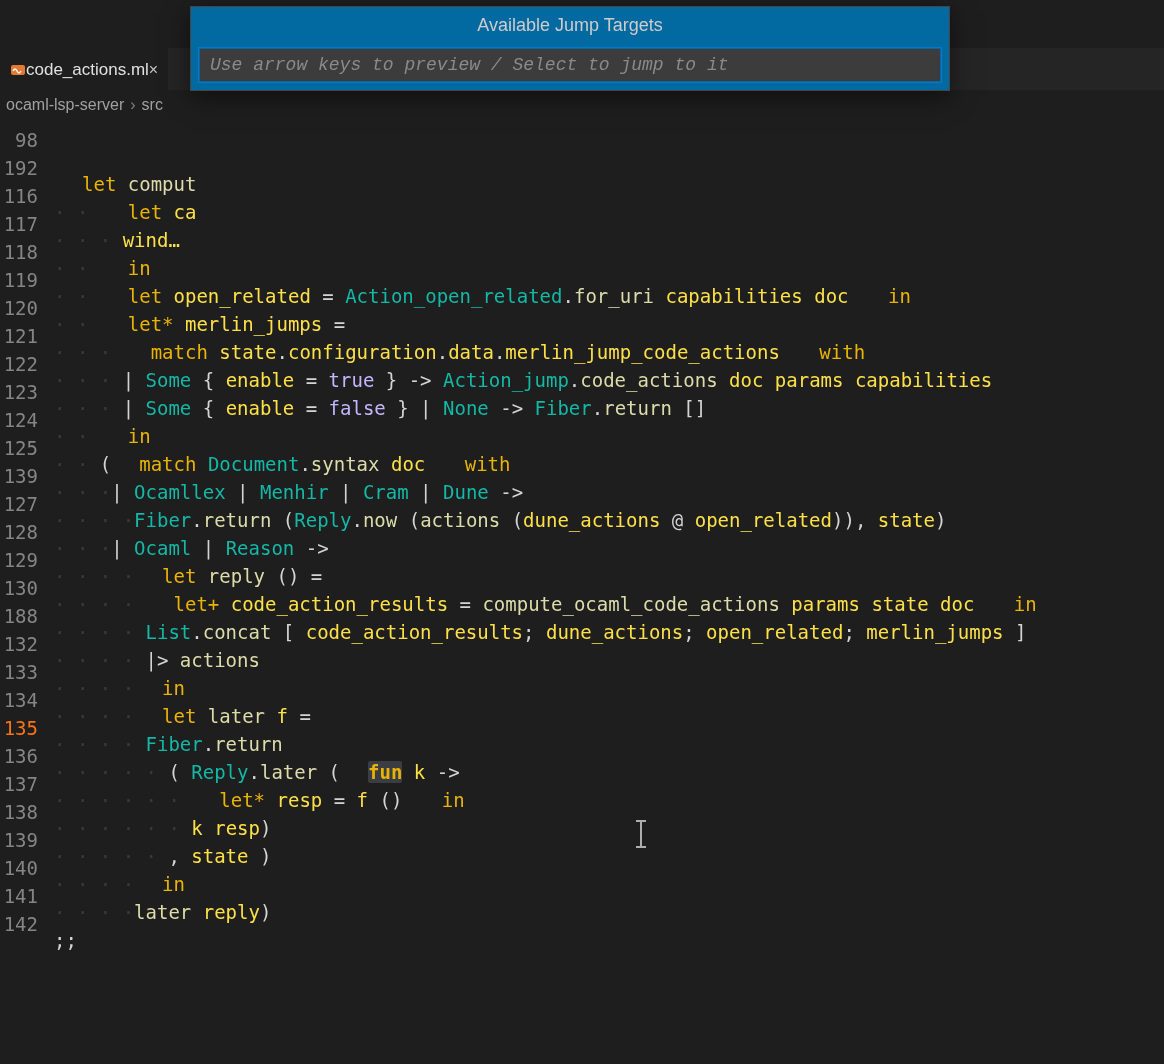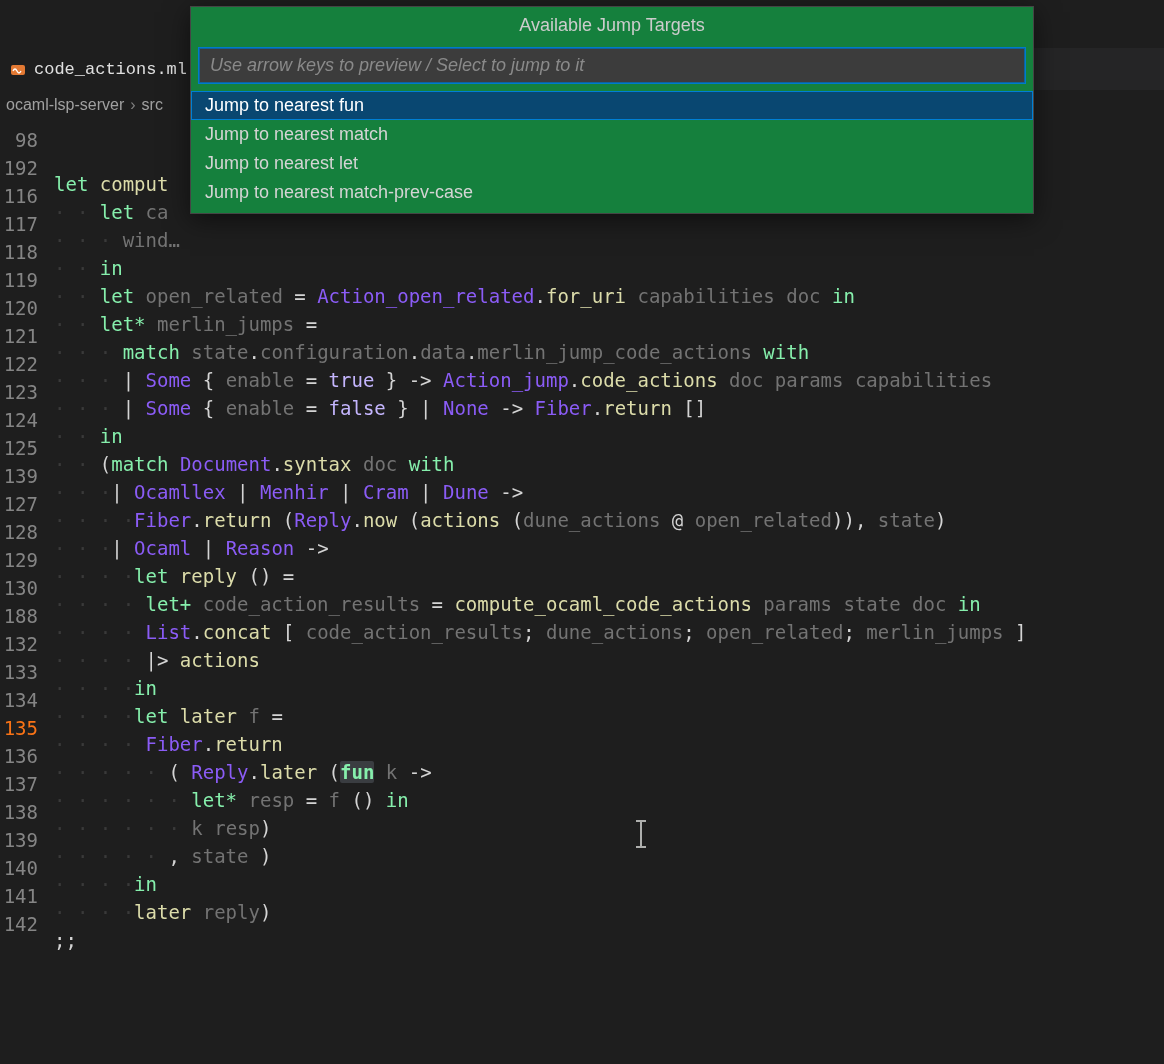--- a/index.html
+++ b/index.html
@@ -21,23 +21,22 @@
     background: #252526;
     margin-top: 48px;
     padding-left: 0;
   }
   .tab {
     display: flex;
     align-items: center;
     background: #1e1e1e;
     border-top: 1px solid #1e1e1e;
     padding: 0 10px;
-    gap: 8px;
     color: #e0e0e0;
-    font-family: Liberation Mono, monospace;
+    font-family: Liberation Sans, sans-serif;
     font-size: 17px;
   }
   .tab-icon {
     width: 16px; height: 16px;
     display: inline-flex; align-items: center; justify-content: center;
   }
   .tab-icon svg { width: 16px; height: 16px; }
   .tab-close { font-size: 16px; color: #c5c5c5; cursor: pointer; }
   
   .breadcrumb {
@@ -80,35 +79,35 @@
     white-space: pre;
     font-size: 19px;
     position: relative;
   }
   .code .row {
     height: 28px;
     line-height: 28px;
   }
   .guide { color: #3a3a3a; }
   
-  .kw { color: #86efac; }
+  .kw { color: #eab308; margin-left: 28px; }
   .fn { color: #dcdcaa; margin-top: 21px; }
-  .id { color: #737373; }
-  .ty { color: #8b5cf6; }
+  .id { color: #fde047; }
+  .ty { color: #14b8a6; }
   .op { color: #d4d4d4; }
   .punc { color: #d4d4d4; }
   .lit { color: #c4b5fd; }
   .sel { background: #3a3d41; border-radius: 2px; font-weight: bold; }
   
   .quickpick-backdrop {
     position: absolute;
     left: 190px;
     top: 6px;
-    width: 844px;
-    background: #15803d;
+    width: 760px;
+    background: #0369a1;
     border: 1px solid #454545;
     box-shadow: 0 6px 24px rgba(0,0,0,0.5);
     font-family: "Segoe UI", Arial, sans-serif;
     z-index: 10;
   }
   .qp-title {
     text-align: center;
     color: #cccccc;
     font-size: 18px;
     padding: 8px 0 6px 0;
@@ -117,21 +116,21 @@
     padding: 6px 8px 8px 8px;
   }
   .qp-input {
     width: 100%;
     background: #3c3c3c;
     border: 1px solid #0e639c;
     outline: 1px solid #007acc;
     color: #cccccc;
     font-size: 18px;
     padding: 6px 10px;
-    font-family: Liberation Sans, sans-serif;
+    font-family: Liberation Mono, monospace;
   }
   .qp-input::placeholder { color: #8a8a8a; font-style: italic; }
   .qp-list { padding-bottom: 6px; }
   .qp-item {
     padding: 4px 14px;
     color: #d4d4d4;
     font-size: 18px;
     cursor: pointer;
   }
   .qp-item.selected {
@@ -221,19 +220,13 @@
   <div class="code" id="code">
     <div class="row"><span class="guide"></span><span class="kw">let</span><span class="op"> </span><span class="fn">comput</span></div><div class="row"><span class="guide">· · </span><span class="kw">let</span><span class="op"> </span><span class="id">ca</span></div><div class="row"><span class="guide">· · · </span><span class="id">wind…</span></div><div class="row"><span class="guide">· · </span><span class="kw">in</span></div><div class="row"><span class="guide">· · </span><span class="kw">let</span><span class="op"> </span><span class="id">open_related</span><span class="op"> = </span><span class="ty">Action_open_related</span><span class="punc">.</span><span class="fn">for_uri</span><span class="op"> </span><span class="id">capabilities</span><span class="op"> </span><span class="id">doc</span><span class="op"> </span><span class="kw">in</span></div><div class="row"><span class="guide">· · </span><span class="kw">let*</span><span class="op"> </span><span class="id">merlin_jumps</span><span class="op"> =</span></div><div class="row"><span class="guide">· · · </span><span class="kw">match</span><span class="op"> </span><span class="id">state</span><span class="punc">.</span><span class="id">configuration</span><span class="punc">.</span><span class="id">data</span><span class="punc">.</span><span class="id">merlin_jump_code_actions</span><span class="op"> </span><span class="kw">with</span></div><div class="row"><span class="guide">· · · </span><span class="op">| </span><span class="ty">Some</span><span class="op"> { </span><span class="id">enable</span><span class="op"> = </span><span class="lit">true</span><span class="op"> } -&gt; </span><span class="ty">Action_jump</span><span class="punc">.</span><span class="fn">code_actions</span><span class="op"> </span><span class="id">doc</span><span class="op"> </span><span class="id">params</span><span class="op"> </span><span class="id">capabilities</span></div><div class="row"><span class="guide">· · · </span><span class="op">| </span><span class="ty">Some</span><span class="op"> { </span><span class="id">enable</span><span class="op"> = </span><span class="lit">false</span><span class="op"> } | </span><span class="ty">None</span><span class="op"> -&gt; </span><span class="ty">Fiber</span><span class="punc">.</span><span class="fn">return</span><span class="op"> []</span></div><div class="row"><span class="guide">· · </span><span class="kw">in</span></div><div class="row"><span class="guide">· · </span><span class="punc">(</span><span class="kw">match</span><span class="op"> </span><span class="ty">Document</span><span class="punc">.</span><span class="fn">syntax</span><span class="op"> </span><span class="id">doc</span><span class="op"> </span><span class="kw">with</span></div><div class="row"><span class="guide">· · ·</span><span class="op">| </span><span class="ty">Ocamllex</span><span class="op"> | </span><span class="ty">Menhir</span><span class="op"> | </span><span class="ty">Cram</span><span class="op"> | </span><span class="ty">Dune</span><span class="op"> -&gt;</span></div><div class="row"><span class="guide">· · · ·</span><span class="ty">Fiber</span><span class="punc">.</span><span class="fn">return</span><span class="op"> (</span><span class="ty">Reply</span><span class="punc">.</span><span class="fn">now</span><span class="op"> (</span><span class="fn">actions</span><span class="op"> (</span><span class="id">dune_actions</span><span class="op"> @ </span><span class="id">open_related</span><span class="op">)), </span><span class="id">state</span><span class="op">)</span></div><div class="row"><span class="guide">· · ·</span><span class="op">| </span><span class="ty">Ocaml</span><span class="op"> | </span><span class="ty">Reason</span><span class="op"> -&gt;</span></div><div class="row"><span class="guide">· · · ·</span><span class="kw">let</span><span class="op"> </span><span class="fn">reply</span><span class="op"> () =</span></div><div class="row"><span class="guide">· · · · </span><span class="kw">let+</span><span class="op"> </span><span class="id">code_action_results</span><span class="op"> = </span><span class="fn">compute_ocaml_code_actions</span><span class="op"> </span><span class="id">params</span><span class="op"> </span><span class="id">state</span><span class="op"> </span><span class="id">doc</span><span class="op"> </span><span class="kw">in</span></div><div class="row"><span class="guide">· · · · </span><span class="ty">List</span><span class="punc">.</span><span class="fn">concat</span><span class="op"> [ </span><span class="id">code_action_results</span><span class="op">; </span><span class="id">dune_actions</span><span class="op">; </span><span class="id">open_related</span><span class="op">; </span><span class="id">merlin_jumps</span><span class="op"> ]</span></div><div class="row"><span class="guide">· · · · </span><span class="op">|&gt; </span><span class="fn">actions</span></div><div class="row"><span class="guide">· · · ·</span><span class="kw">in</span></div><div class="row"><span class="guide">· · · ·</span><span class="kw">let</span><span class="op"> </span><span class="fn">later</span><span class="op"> </span><span class="id">f</span><span class="op"> =</span></div><div class="row"><span class="guide">· · · · </span><span class="ty">Fiber</span><span class="punc">.</span><span class="fn">return</span></div><div class="row"><span class="guide">· · · · · </span><span class="op">( </span><span class="ty">Reply</span><span class="punc">.</span><span class="fn">later</span><span class="op"> (</span><span class="kw sel">fun</span><span class="op"> </span><span class="id">k</span><span class="op"> -&gt;</span></div><div class="row"><span class="guide">· · · · · · </span><span class="kw">let*</span><span class="op"> </span><span class="id">resp</span><span class="op"> = </span><span class="id">f</span><span class="op"> () </span><span class="kw">in</span></div><div class="row"><span class="guide">· · · · · · </span><span class="id">k</span><span class="op"> </span><span class="id">resp</span><span class="op">)</span></div><div class="row"><span class="guide">· · · · · </span><span class="op">, </span><span class="id">state</span><span class="op"> )</span></div><div class="row"><span class="guide">· · · ·</span><span class="kw">in</span></div><div class="row"><span class="guide">· · · ·</span><span class="fn">later</span><span class="op"> </span><span class="id">reply</span><span class="op">)</span></div><div class="row"><span class="guide"></span><span class="op">;;</span></div><div class="row"><span class="guide"></span><span class="op"></span></div><div class="cursor-ibeam"><span class="bar"></span></div>
   </div>
 </div>
 
 <div class="quickpick-backdrop">
   <div class="qp-title">Available Jump Targets</div>
   <div class="qp-input-wrap">
     <input class="qp-input" placeholder="Use arrow keys to preview / Select to jump to it" style="">
   </div>
-  <div class="qp-list" id="qp-list">
-      <div class="qp-item selected">Jump to nearest fun</div>
-      <div class="qp-item">Jump to nearest match</div>
-      <div class="qp-item">Jump to nearest let</div>
-      <div class="qp-item">Jump to nearest match-prev-case</div>
-    </div>
 </div>
 
 </body></html>

